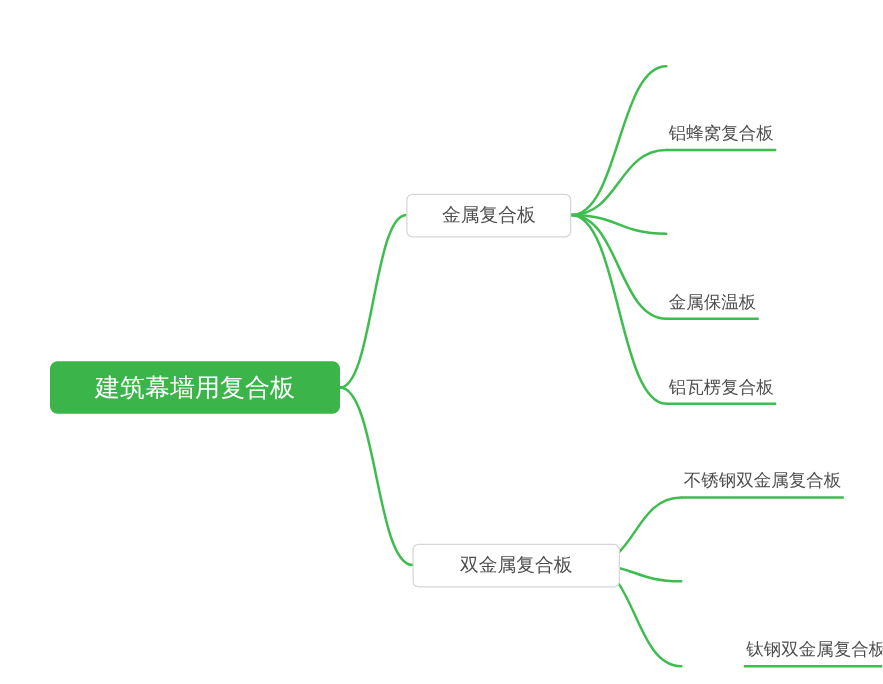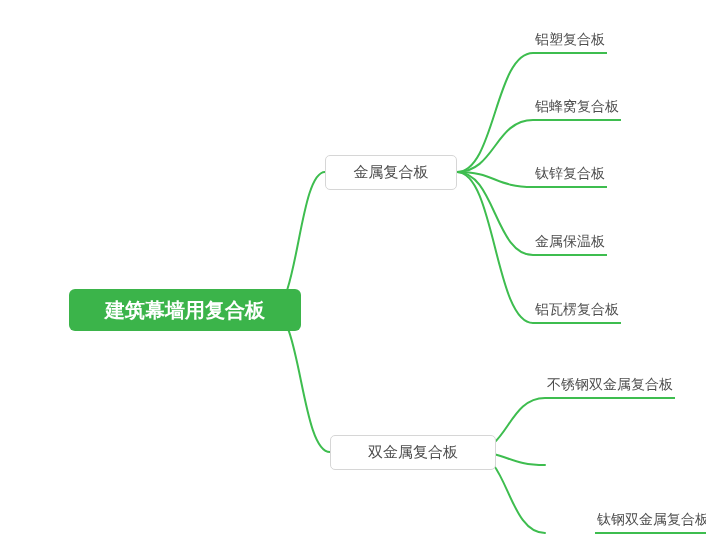--- a/index.html
+++ b/index.html
@@ -39,23 +39,22 @@
     cursor: pointer;
   }
   .root-node {
     left: 40px;
     top: 289px;
     width: 232px;
     height: 42px;
     background: var(--root_bg, #3BB44A);
     color: var(--root_text, #ffffff);
     font-size: 20px;
-    font-weight: bold;
+    font-weight: normal;
     border-radius: 6px;
-    margin-left: 29px;
   }
   .branch-node {
     height: 35px;
     background: #ffffff;
     border: 1px solid var(--node_border, #d6d6d6);
     border-radius: 5px;
     color: var(--node_text, #4d4d4d);
     font-size: 15px;
   }
   .branch-1 { left: 325px; top: 155px; width: 132px; }
@@ -96,25 +95,23 @@
     <path d="M 472 452 C 508 452 508 465 545 465"></path>
     <path d="M 472 452 C 508 452 508 533 545 533"></path>
   </svg>
 
   <div class="node root-node">建筑幕墙用复合板</div>
 
   <div class="node branch-node branch-1">金属复合板</div>
 
   <div class="node branch-node branch-2">双金属复合板</div>
 
-  <div class="leaf-node leaf-a1">铝塑复合板</div>
 
   <div class="leaf-node leaf-a2">铝蜂窝复合板</div>
 
-  <div class="leaf-node leaf-a3">钛锌复合板</div>
 
   <div class="leaf-node leaf-a5">铝瓦楞复合板</div>
 
   <div class="leaf-node leaf-a4">金属保温板</div>
 
   <div class="leaf-node leaf-b1">不锈钢双金属复合板</div>
 
 
   <div class="leaf-node leaf-b3">钛钢双金属复合板</div>
 

